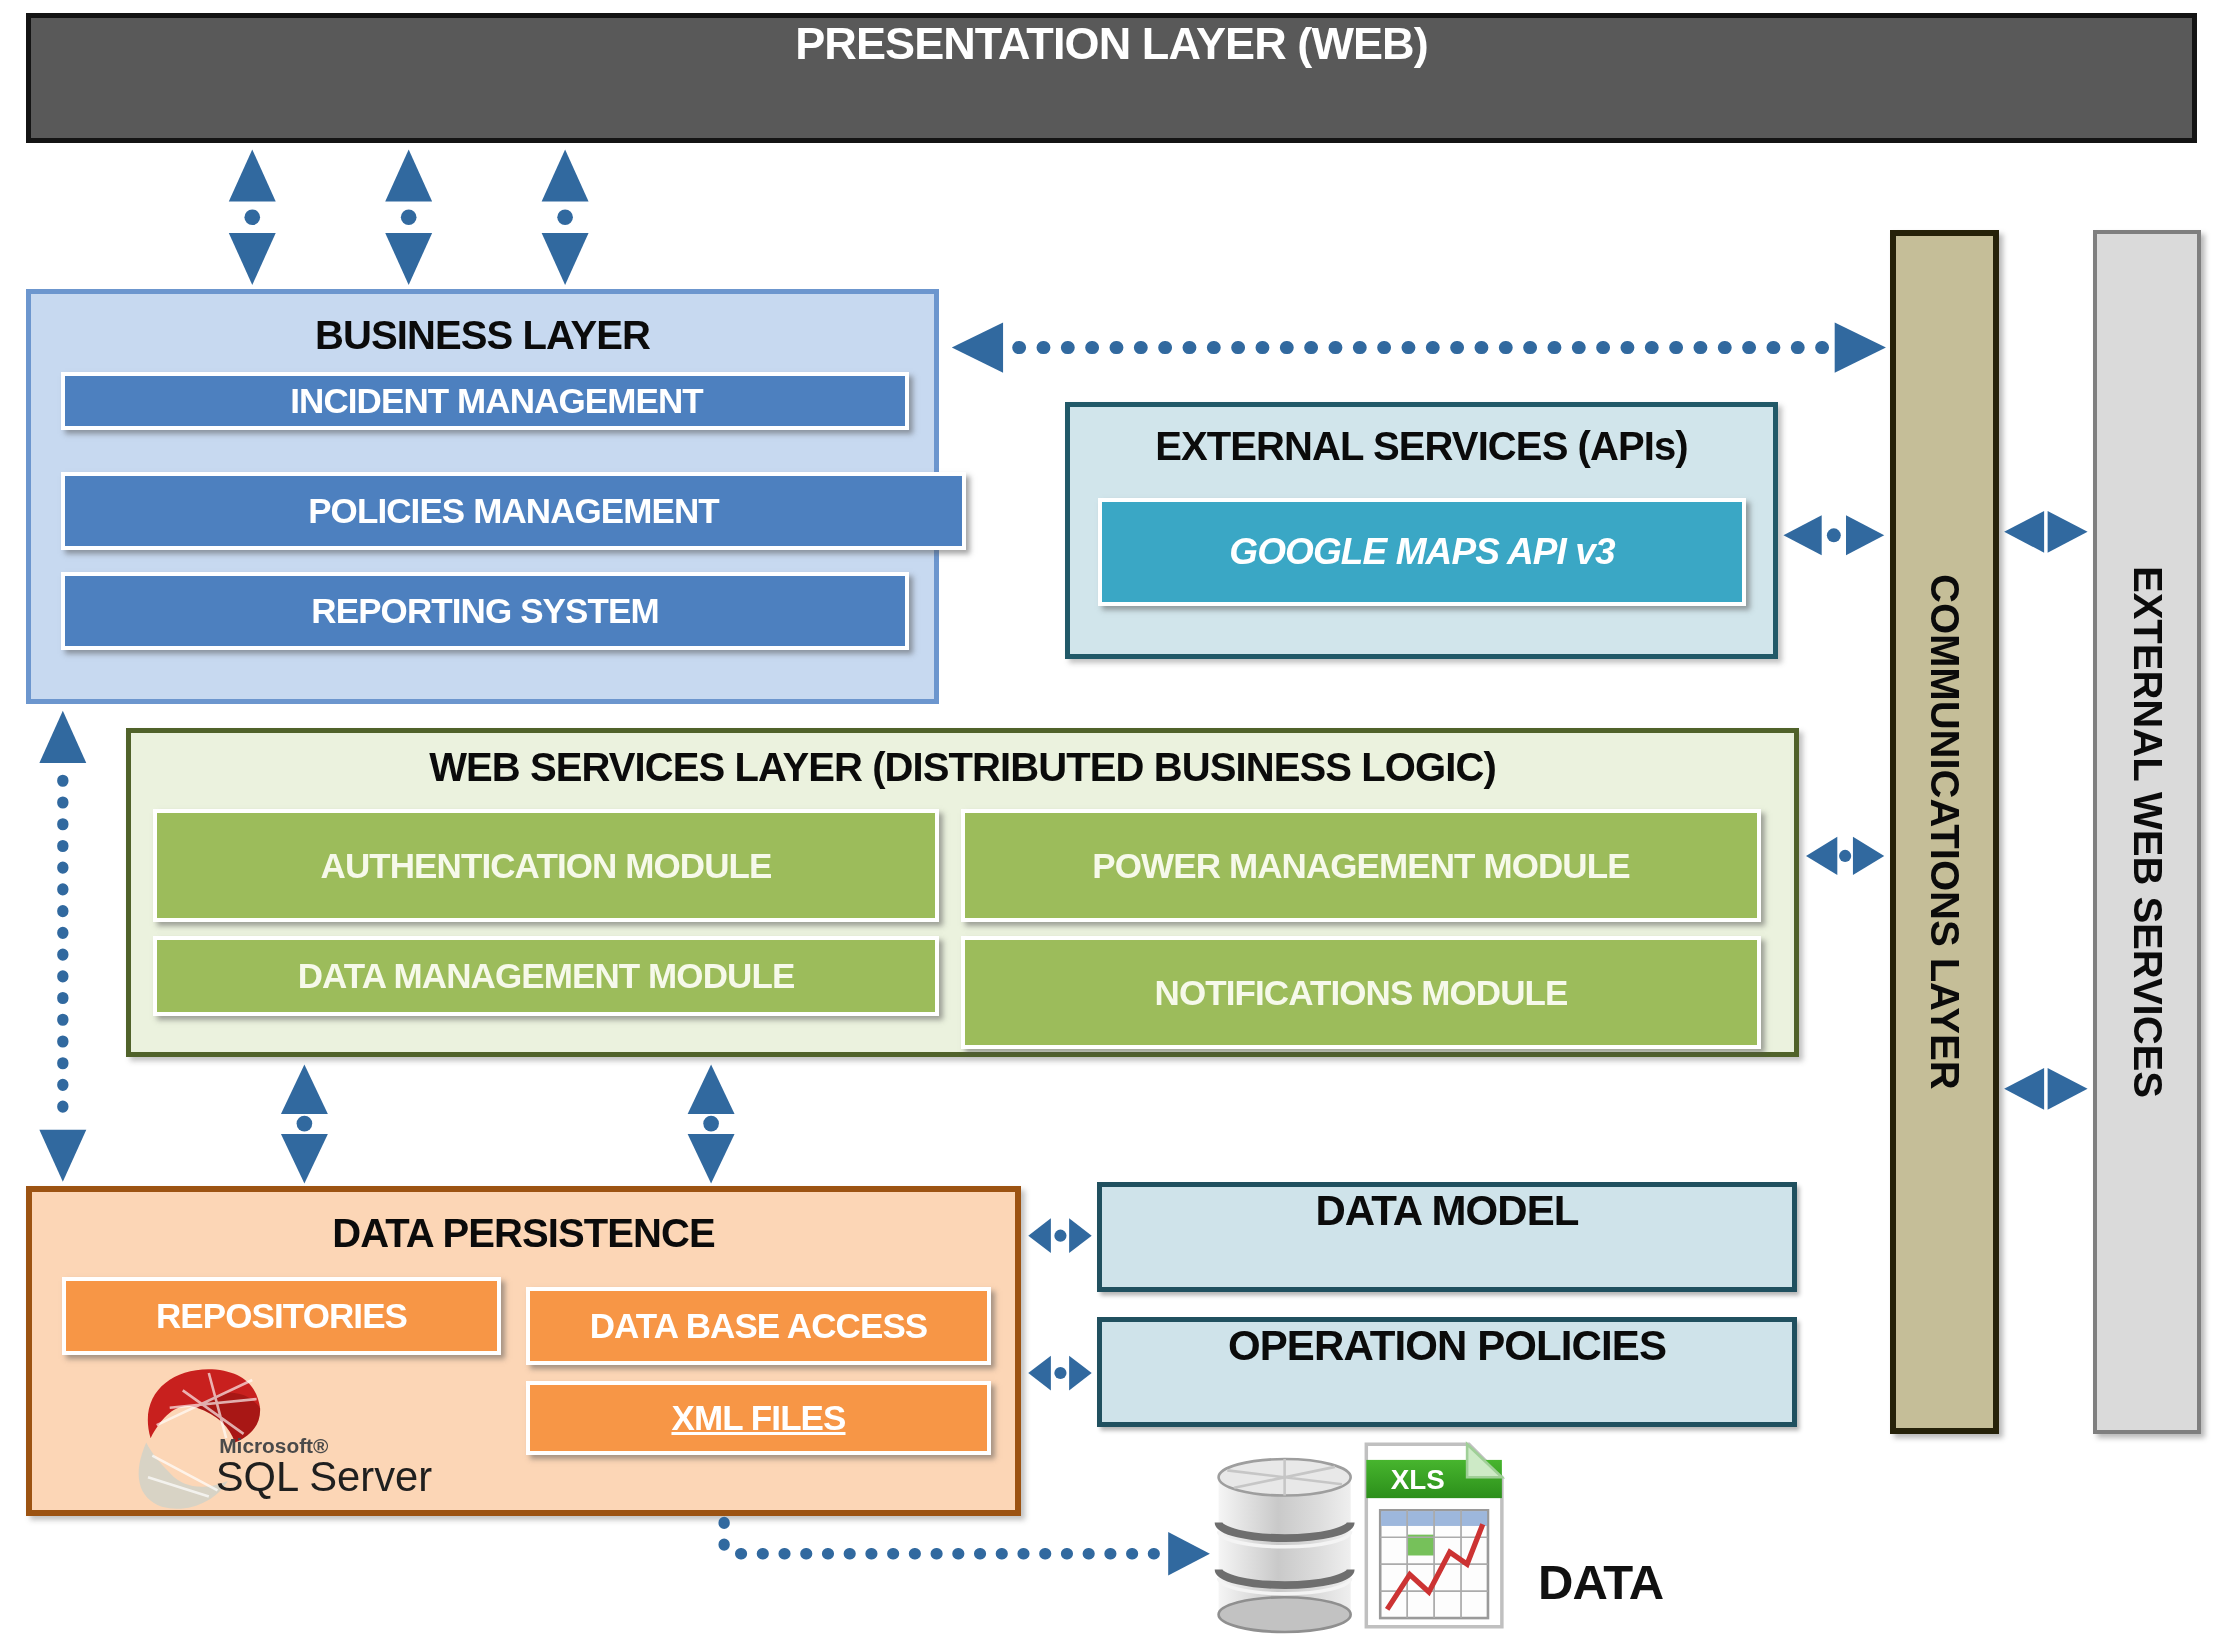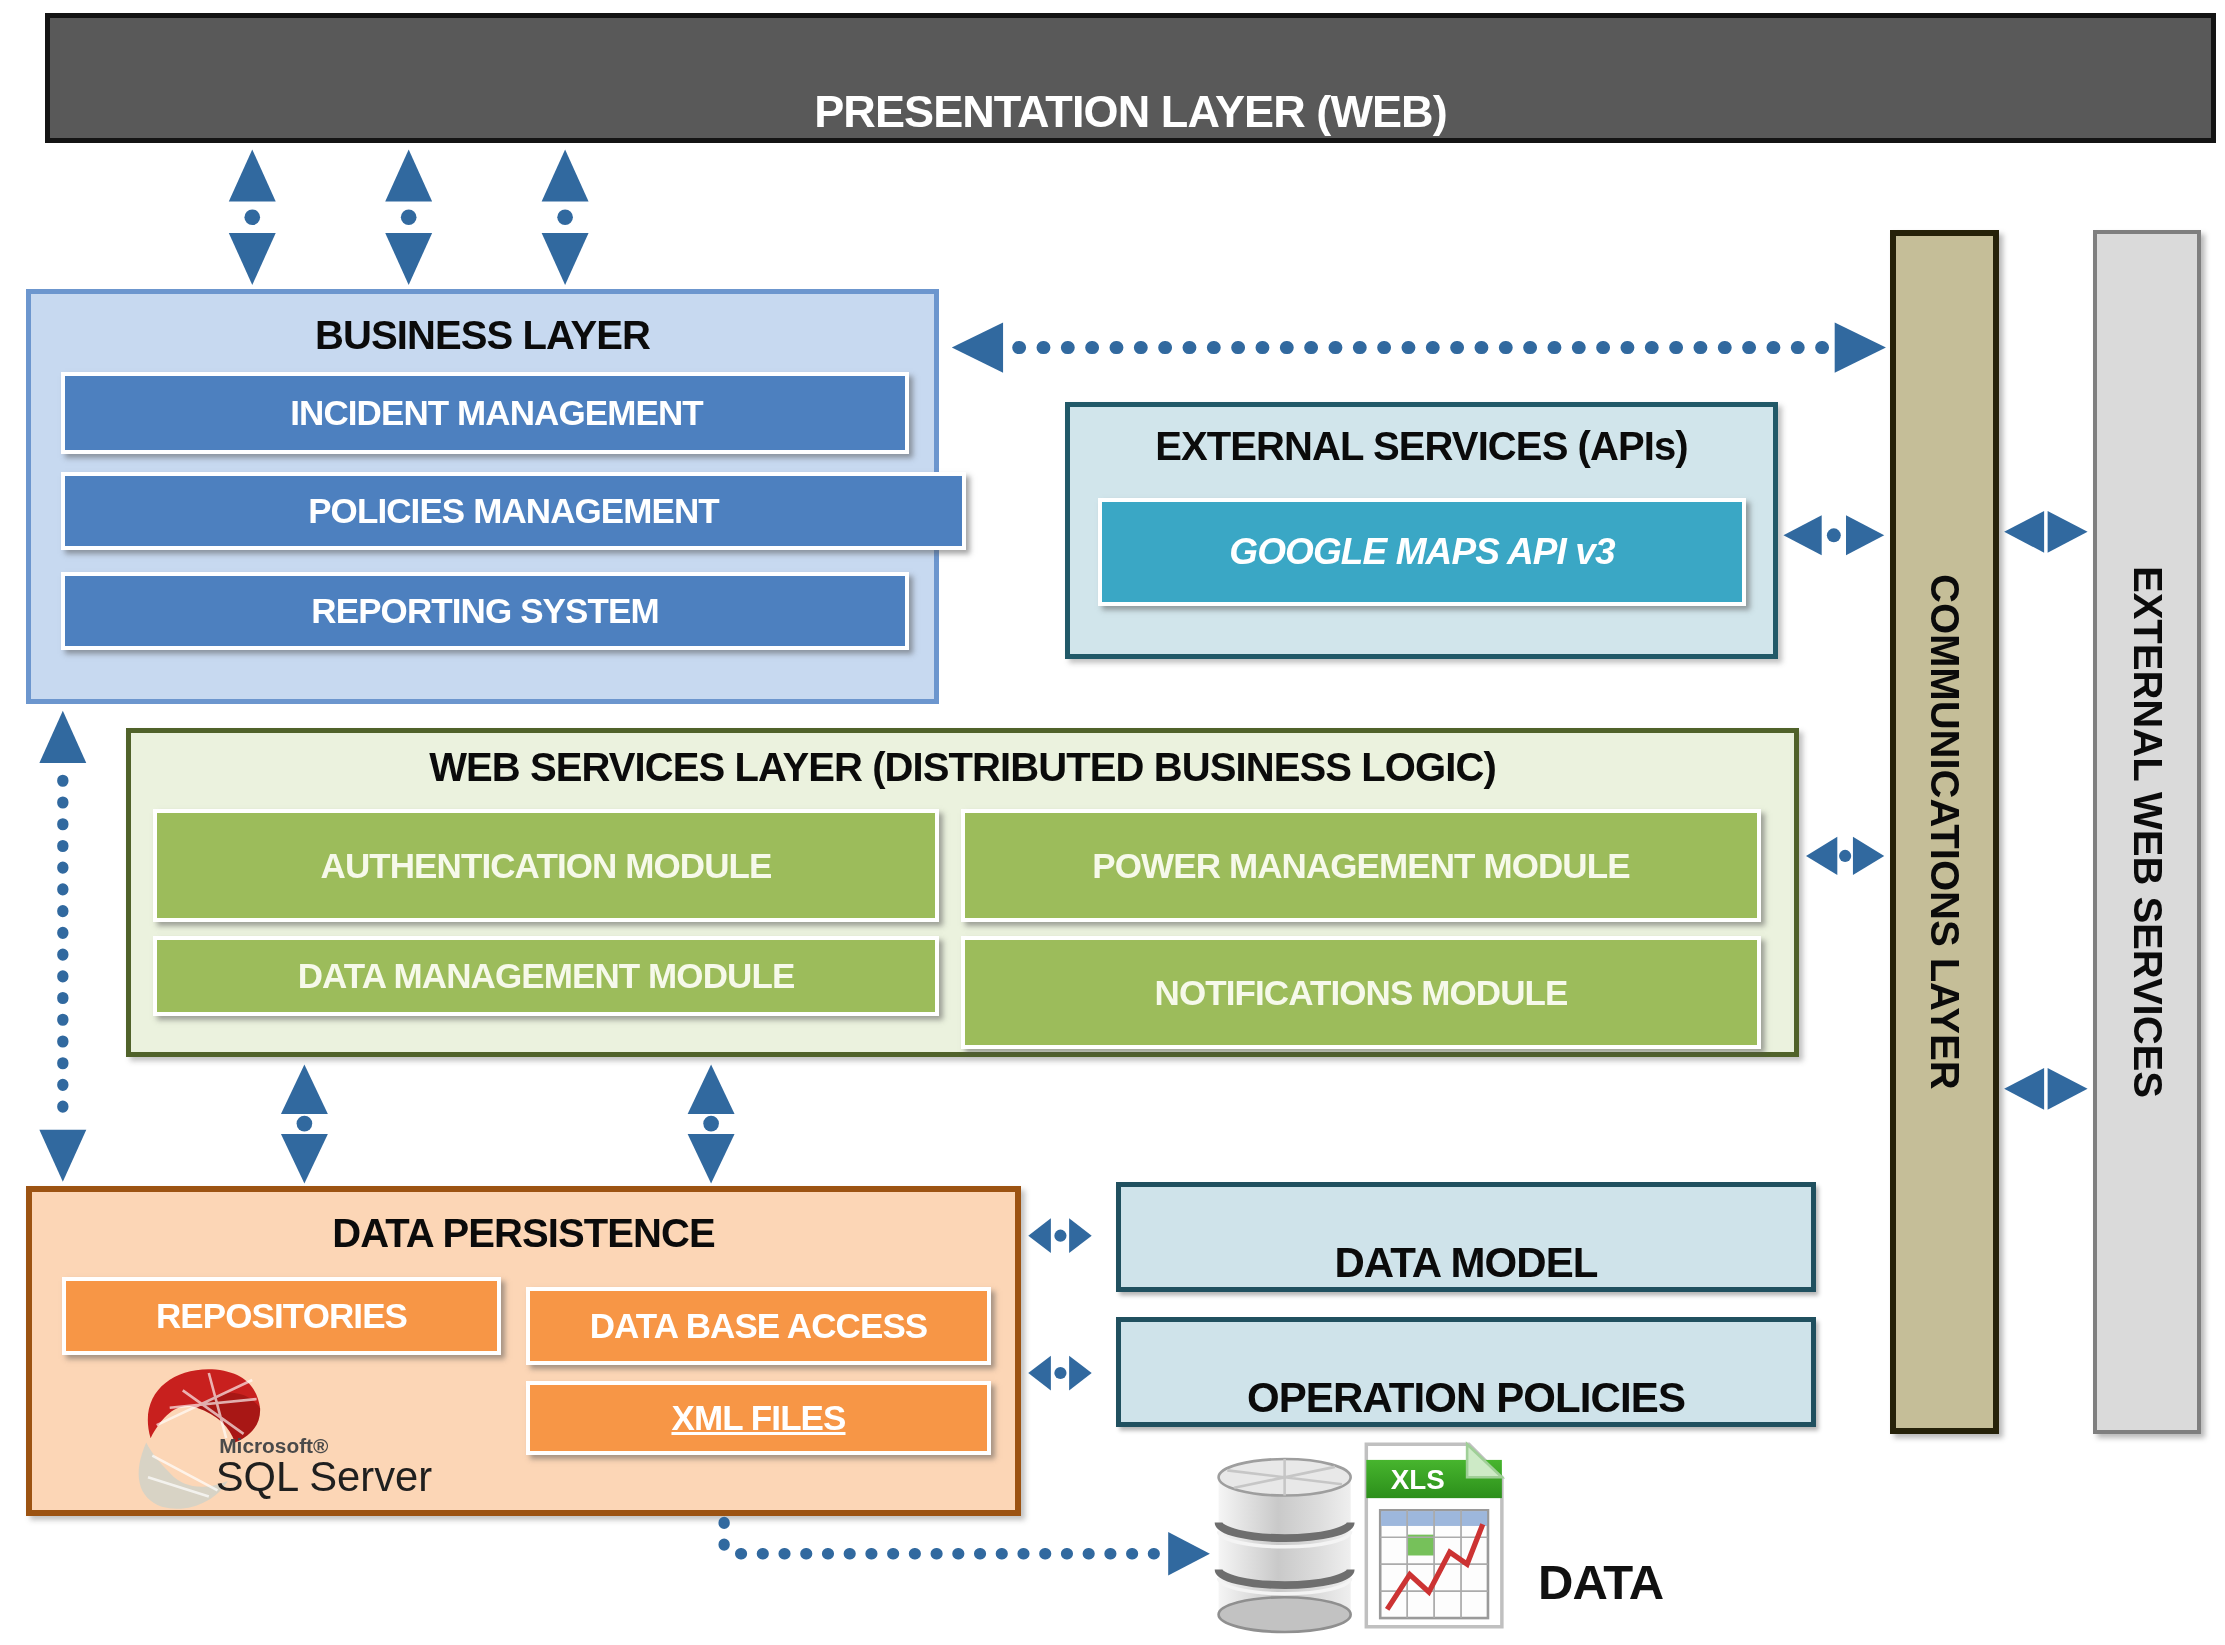--- a/index.html
+++ b/index.html
@@ -1,19 +1,19 @@
 <!DOCTYPE html>
 <html style="font-size:14px"><head>
 <meta charset="utf-8">
 <style>
   html,body{margin:0;padding:0;background:#fff;}
   #canvas{position:relative;width:2226px;height:1645px;background:#fff;overflow:hidden;
           font-family:"Liberation Sans",sans-serif;}
   .abs{position:absolute;box-sizing:border-box;}
-  .center{display:flex;align-items:flex-end;justify-content:center;margin-left:19px;}
+  .center{display:flex;align-items:flex-start;justify-content:center;}
   .title{font-weight:bold;color:#0b0b0b;text-align:center;letter-spacing:-0.9px;}
   .module{display:flex;align-items:center;justify-content:center;font-weight:bold;
           border:4.3px solid #ffffff;box-shadow:3.5px 4.3px 5.2px rgba(80,80,80,.5);
           letter-spacing:-0.9px;text-align:center;}
   .vbar{display:flex;align-items:center;justify-content:center;}
   .vtext{writing-mode:vertical-rl;font-weight:bold;color:#0b0b0b;letter-spacing:0px;white-space:nowrap;}
   
   #presentation{left:26px;top:13px;width:2171px;height:130px;background:#595959;border:5.2px solid #141414;}
   #presentation .title{color:#fff;font-size:45px;letter-spacing:-0.9px;}
   #business{left:26px;top:289px;width:913px;height:415px;background:#c7d9f0;border:5.2px solid #6c96ce;}
@@ -38,21 +38,21 @@
 <body>
 
 <div id="canvas">
 
   <div class="abs center" id="presentation">
     <div class="title">PRESENTATION LAYER (WEB)</div>
   </div>
 
   <div class="abs" id="business">
     <div class="abs title" style="left:0;top:19px;width:100%;font-size:40px;">BUSINESS LAYER</div>
-    <div class="abs module bluebox" style="left:30px;top:78px;width:848px;height:82px;padding-left:23px;">INCIDENT MANAGEMENT</div>
+    <div class="abs module bluebox" style="left:30px;top:78px;width:848px;height:58px;padding-left:23px;">INCIDENT MANAGEMENT</div>
     <div class="abs module bluebox" style="left:30px;top:178px;width:905px;height:78px;">POLICIES MANAGEMENT</div>
     <div class="abs module bluebox" style="left:30px;top:278px;width:848px;height:78px;">REPORTING SYSTEM</div>
   </div>
 
   <div class="abs" id="externalsvc">
     <div class="abs title" style="left:0;top:17.4px;width:100%;font-size:40px;">EXTERNAL SERVICES (APIs)</div>
     <div class="abs module tealbox" style="left:28px;top:91px;width:648px;height:108px;">GOOGLE MAPS API v3</div>
   </div>
 
   <div class="abs" id="webservices">

